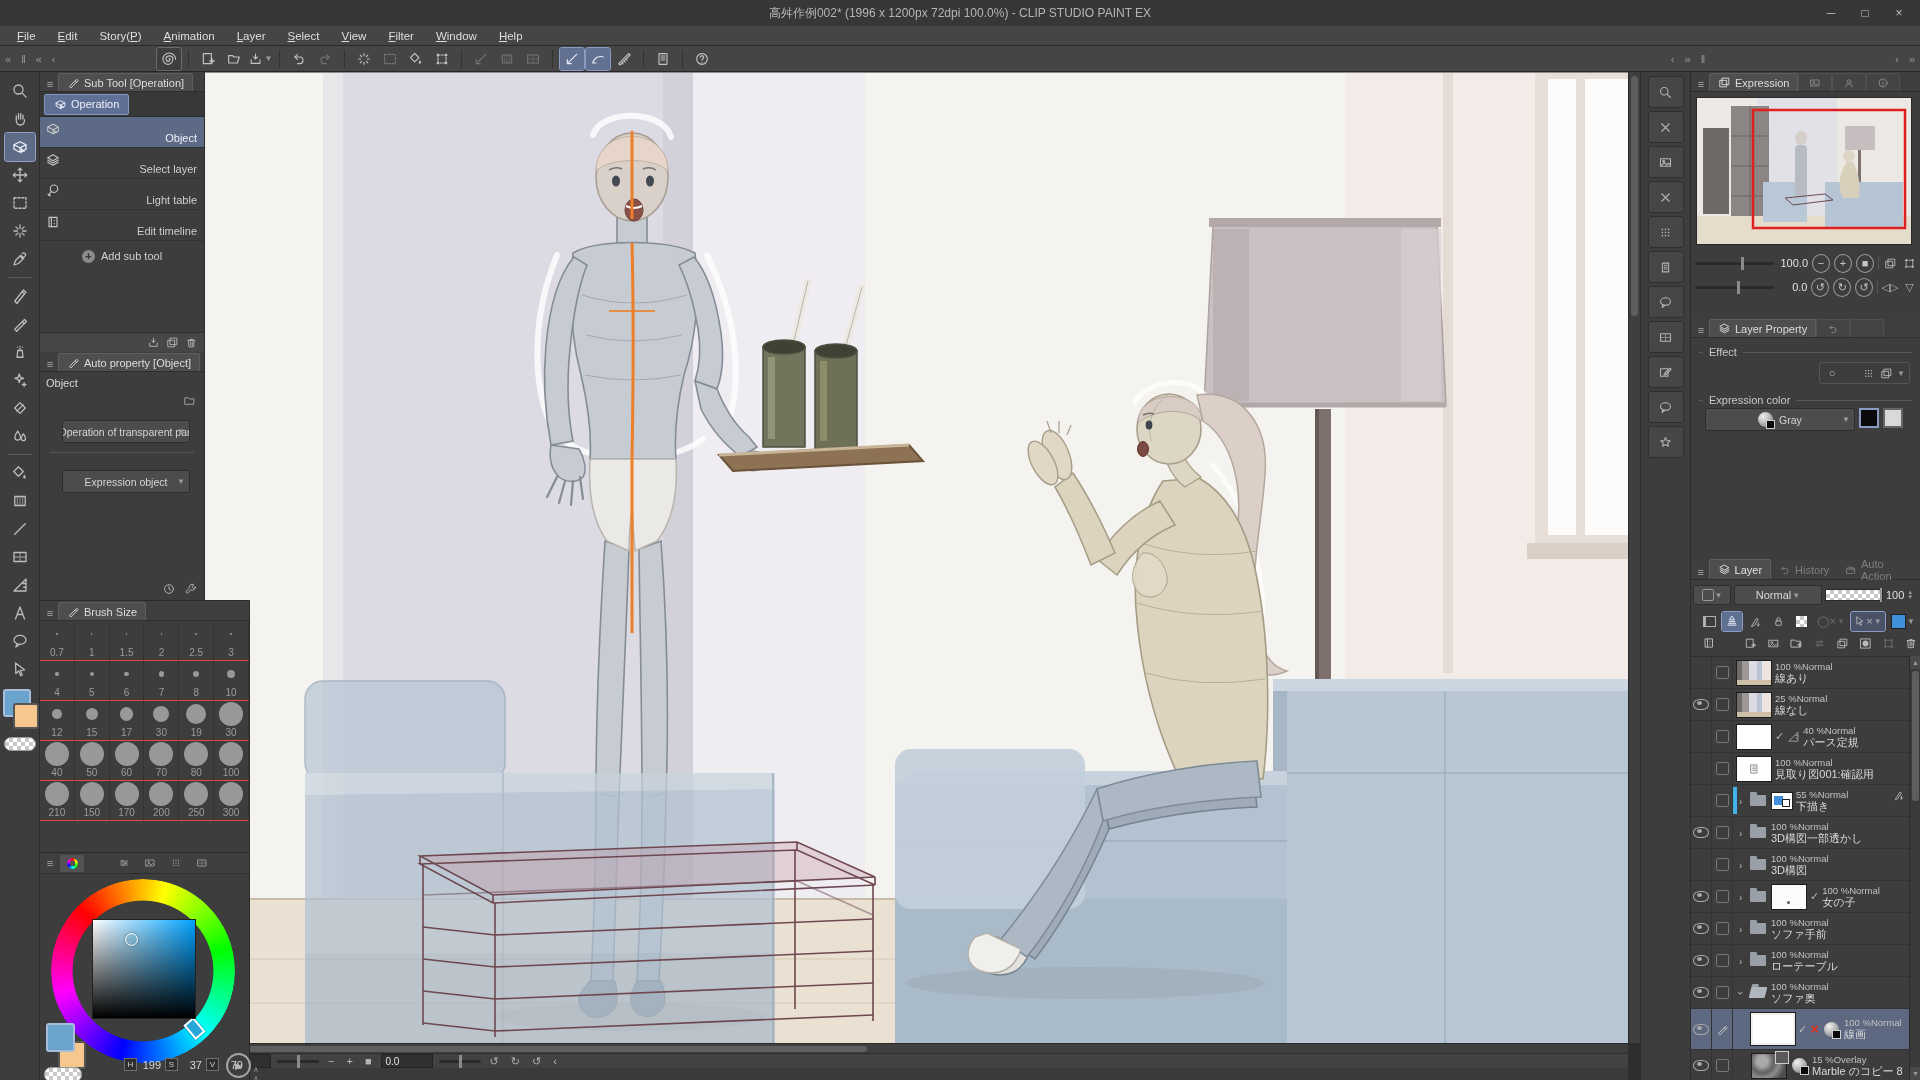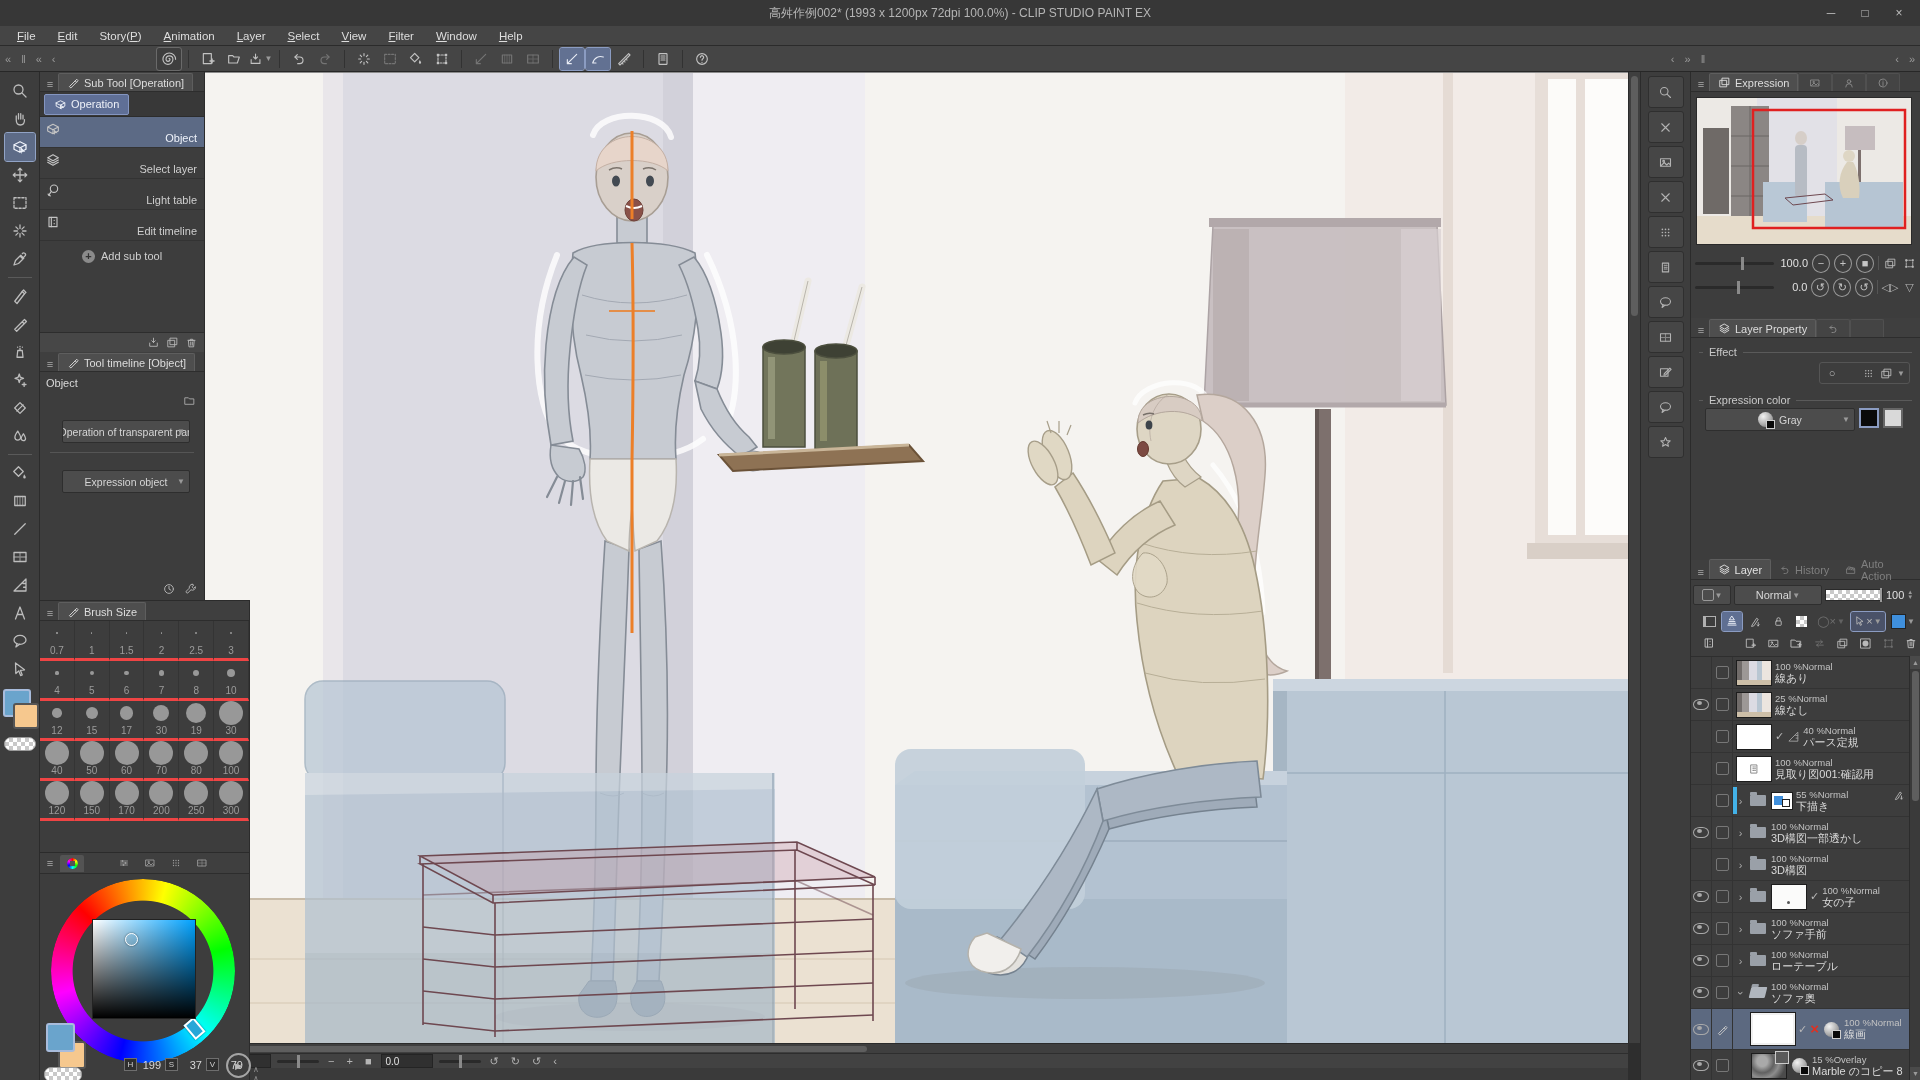--- a/index.html
+++ b/index.html
@@ -49,21 +49,21 @@
   #addsub{height:30px;display:flex;align-items:center;justify-content:center;gap:6px;color:#cfcfcf}
   #addsub .plus{width:13px;height:13px;border-radius:50%;background:#8b8b8b;color:#333;display:flex;align-items:center;justify-content:center;font-size:11px;font-weight:bold}
   .pfoot{position:absolute;left:0;right:0;bottom:0;height:19px;background:#474747;border-top:1px solid #2d2d2d;display:flex;align-items:center;justify-content:flex-end;gap:6px;padding-right:6px;color:#b5b5b5}
   
   #toolprop{left:40px;top:352px;width:165px;height:248px}
   .dd{height:21px;background:#4c4c4c;border:1px solid #2e2e2e;border-radius:2px;display:flex;align-items:center;justify-content:center;color:#d5d5d5;font-size:10.5px;position:relative;overflow:hidden;white-space:nowrap}
   .dd .ddm{position:absolute;right:4px}
   
   #brush{left:40px;top:600px;width:210px;height:252px;border-top:1px solid #2b2b2b;z-index:3}
   #brushgrid{display:grid;grid-template-columns:repeat(6,1fr)}
-  .bcell{height:40px;border-right:1px solid #343434;border-bottom:3px solid #ef4444;display:flex;flex-direction:column;align-items:center;justify-content:flex-end;box-sizing:border-box;padding-bottom:2px}
+  .bcell{height:40px;border-right:1px solid #343434;border-bottom:1px solid #ef4444;display:flex;flex-direction:column;align-items:center;justify-content:flex-end;box-sizing:border-box;padding-bottom:2px}
   .bdotwrap{flex:1;display:flex;align-items:center;justify-content:center}
   .bdot{background:#989898;border-radius:50%}
   .blabel{font-size:10px;color:#9b9b9b;line-height:11px}
   #brushpartial{height:12px;overflow:hidden;display:grid;grid-template-columns:repeat(6,1fr)}
   #brushpartial .pc{width:24px;height:24px;border-radius:50%;background:#8f8f8f;margin:4px auto 0}
   
   #wheelpanel{left:40px;top:852px;width:210px;height:228px;border-top:1px solid #2b2b2b;z-index:3}
   #wheeltabs{height:20px;background:#3f3f3f;border-bottom:1px solid #2d2d2d;display:flex;align-items:center;gap:2px;padding-left:2px;color:#999}
   .wtab{width:24px;height:17px;display:flex;align-items:center;justify-content:center;border-radius:2px 2px 0 0;color:#9d9d9d}
   .wtab.on{background:#535353;color:#ddd}
@@ -386,21 +386,21 @@
         <rect x="4" y="10" width="16" height="9"></rect>
         <path d="M4 10 l3 -4.5 4.5 1 -3 4.5 M11.5 6.5 l4.5 1 -3 4.5 M16 7.5 l4 1 -3 4.5"></path>
       </symbol>
   <symbol id="i-onion" viewBox="0 0 24 24">
         <path d="M12 4 L16 10 H8 Z M7 13 h10 M6 16 h12 M5 19 h14"></path>
       </symbol>
  </defs>
 </svg>
 
 <div id="titlebar" class="abs">
-  <span>高舛作例002* (1993 x 1200px 72dpi 100.0%) - CLIP STUDIO PAINT EX</span>
+  <span>高舛作例002* (1996 x 1200px 72dpi 100.0%) - CLIP STUDIO PAINT EX</span>
   <div id="wincontrols">
     <span>─</span>
     <span>□</span>
     <span>×</span>
   </div>
 </div>
 
 <div id="menubar" class="abs">
     <span class="mitem"><u>F</u>ile</span>
     <span class="mitem"><u>E</u>dit</span>
@@ -711,21 +711,21 @@
   </div>
 </div>
 
 <div id="toolprop" class="panel">
   <div class="ph">
     <span class="pmenu">≡</span>
     <span class="ptab">
       <svg class="mi" width="13" height="13">
           <use href="#i-pencil"></use>
         </svg>
-      <span>Tool timeline [Object]</span>
+      <span>Auto property [Object]</span>
     </span>
   </div>
   <div style="padding:5px 6px 0 6px;color:#d8d8d8">Object</div>
   <svg class="mi" width="13" height="13" style="position:absolute;right:8px;top:42px;color:#a9a9a9">
       <use href="#i-folder"></use>
     </svg>
   <div class="dd" style="position:absolute;left:22px;top:68px;width:126px">
     <span>Operation of transparent part</span>
       <span class="ddm">▼</span>
   </div>
@@ -896,21 +896,21 @@
       <div class="bcell">
         <span class="bdotwrap">
           <span class="bdot" style="width:24px;height:24px"></span>
         </span>
         <span class="blabel">100</span>
       </div>
       <div class="bcell">
         <span class="bdotwrap">
           <span class="bdot" style="width:24px;height:24px"></span>
         </span>
-        <span class="blabel">120</span>
+        <span class="blabel">210</span>
       </div>
       <div class="bcell">
         <span class="bdotwrap">
           <span class="bdot" style="width:24px;height:24px"></span>
         </span>
         <span class="blabel">150</span>
       </div>
       <div class="bcell">
         <span class="bdotwrap">
           <span class="bdot" style="width:24px;height:24px"></span>

